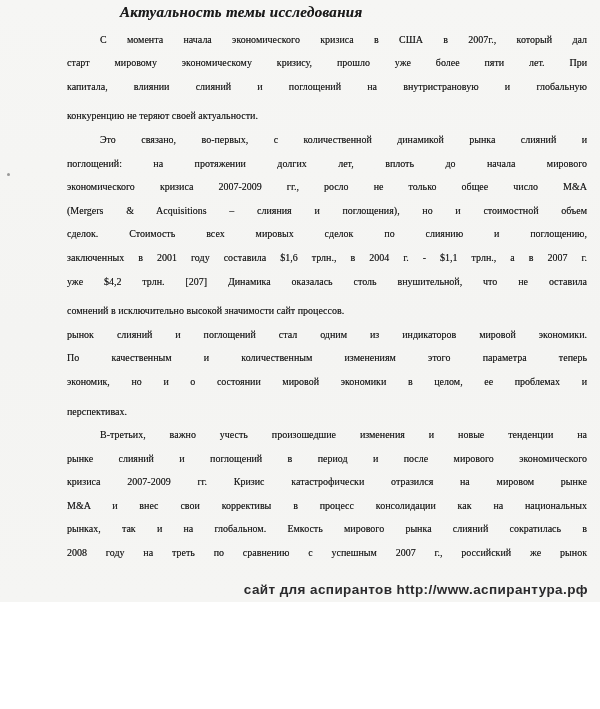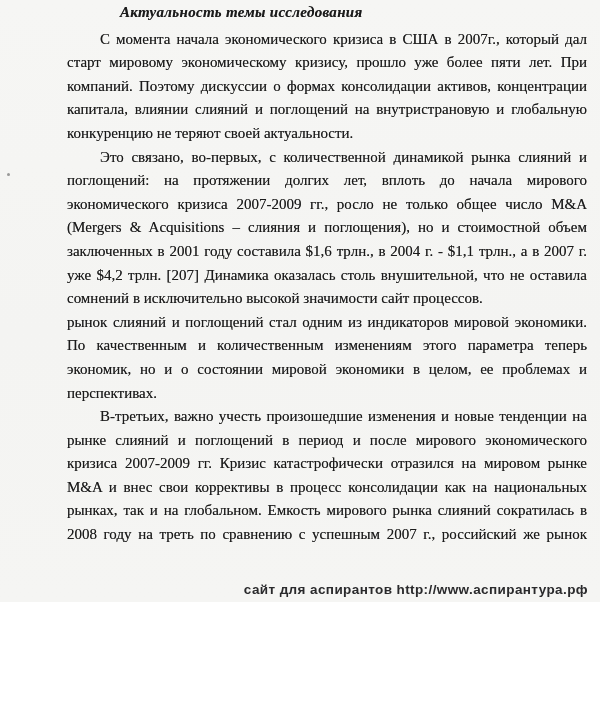--- a/index.html
+++ b/index.html
@@ -26,29 +26,29 @@
     font-weight: bold;
     font-style: italic;
     line-height: 23.6px;
     padding-left: 53px;
     letter-spacing: 0.3px;
     margin: 0 0 3px 0;
     text-shadow: 0 0 0.4px rgba(0,0,0,0.55);
   }
   .para { margin: 0; }
   .line {
-    font-size: 15px;
+    font-size: 10px;
     line-height: 23.6px;
     text-align: justify;
     text-align-last: justify;
     white-space: normal;
     text-shadow: 0 0 0.4px rgba(0,0,0,0.55);
   }
   .line.first { padding-left: 33px; }
-  .line.lastleft { text-align-last: left; }
+  .line.lastleft { text-align-last: left; margin-top: 6px; }
   .watermark {
     position: absolute;
     right: 12px;
     bottom: 5px;
     font-family: "Liberation Sans", "DejaVu Sans", sans-serif;
     font-size: 13.5px;
     font-weight: bold;
     letter-spacing: 0.4px;
     color: #2a2a2c;
   }
@@ -68,29 +68,29 @@
 <div class="page">
   <div class="scan-speck"></div>
 
   <div class="content">
     <div class="heading">Актуальность темы исследования</div>
 
     <div>
         <div class="para">
           <div class="line first">С момента начала экономического кризиса в США в 2007г., который дал</div>
           <div class="line">старт мировому экономическому кризису, прошло уже более пяти лет. При</div>
-          <div class="line">компаний. Поэтому дискуссии о формах консолидации активов, концентрации</div>
           <div class="line">капитала, влиянии слияний и поглощений на внутристрановую и глобальную</div>
           <div class="line lastleft">конкуренцию не теряют своей актуальности.</div>
         </div>
         <div class="para">
           <div class="line first">Это связано, во-первых, с количественной динамикой рынка слияний и</div>
           <div class="line">поглощений: на протяжении долгих лет, вплоть до начала мирового</div>
           <div class="line">экономического кризиса 2007-2009 гг., росло не только общее число M&amp;A</div>
           <div class="line">(Mergers &amp; Acquisitions – слияния и поглощения), но и стоимостной объем</div>
+          <div class="line">сделок. Стоимость всех мировых сделок по слиянию и поглощению,</div>
           <div class="line">заключенных в 2001 году составила $1,6 трлн., в 2004 г. - $1,1 трлн., а в 2007 г.</div>
           <div class="line">уже $4,2 трлн. [207] Динамика оказалась столь внушительной, что не оставила</div>
           <div class="line lastleft">сомнений в исключительно высокой значимости сайт процессов.</div>
         </div>
         <div class="para">
           <div class="line">рынок слияний и поглощений стал одним из индикаторов мировой экономики.</div>
           <div class="line">По качественным и количественным изменениям этого параметра теперь</div>
           <div class="line">экономик, но и о состоянии мировой экономики в целом, ее проблемах и</div>
           <div class="line lastleft">перспективах.</div>
         </div>

